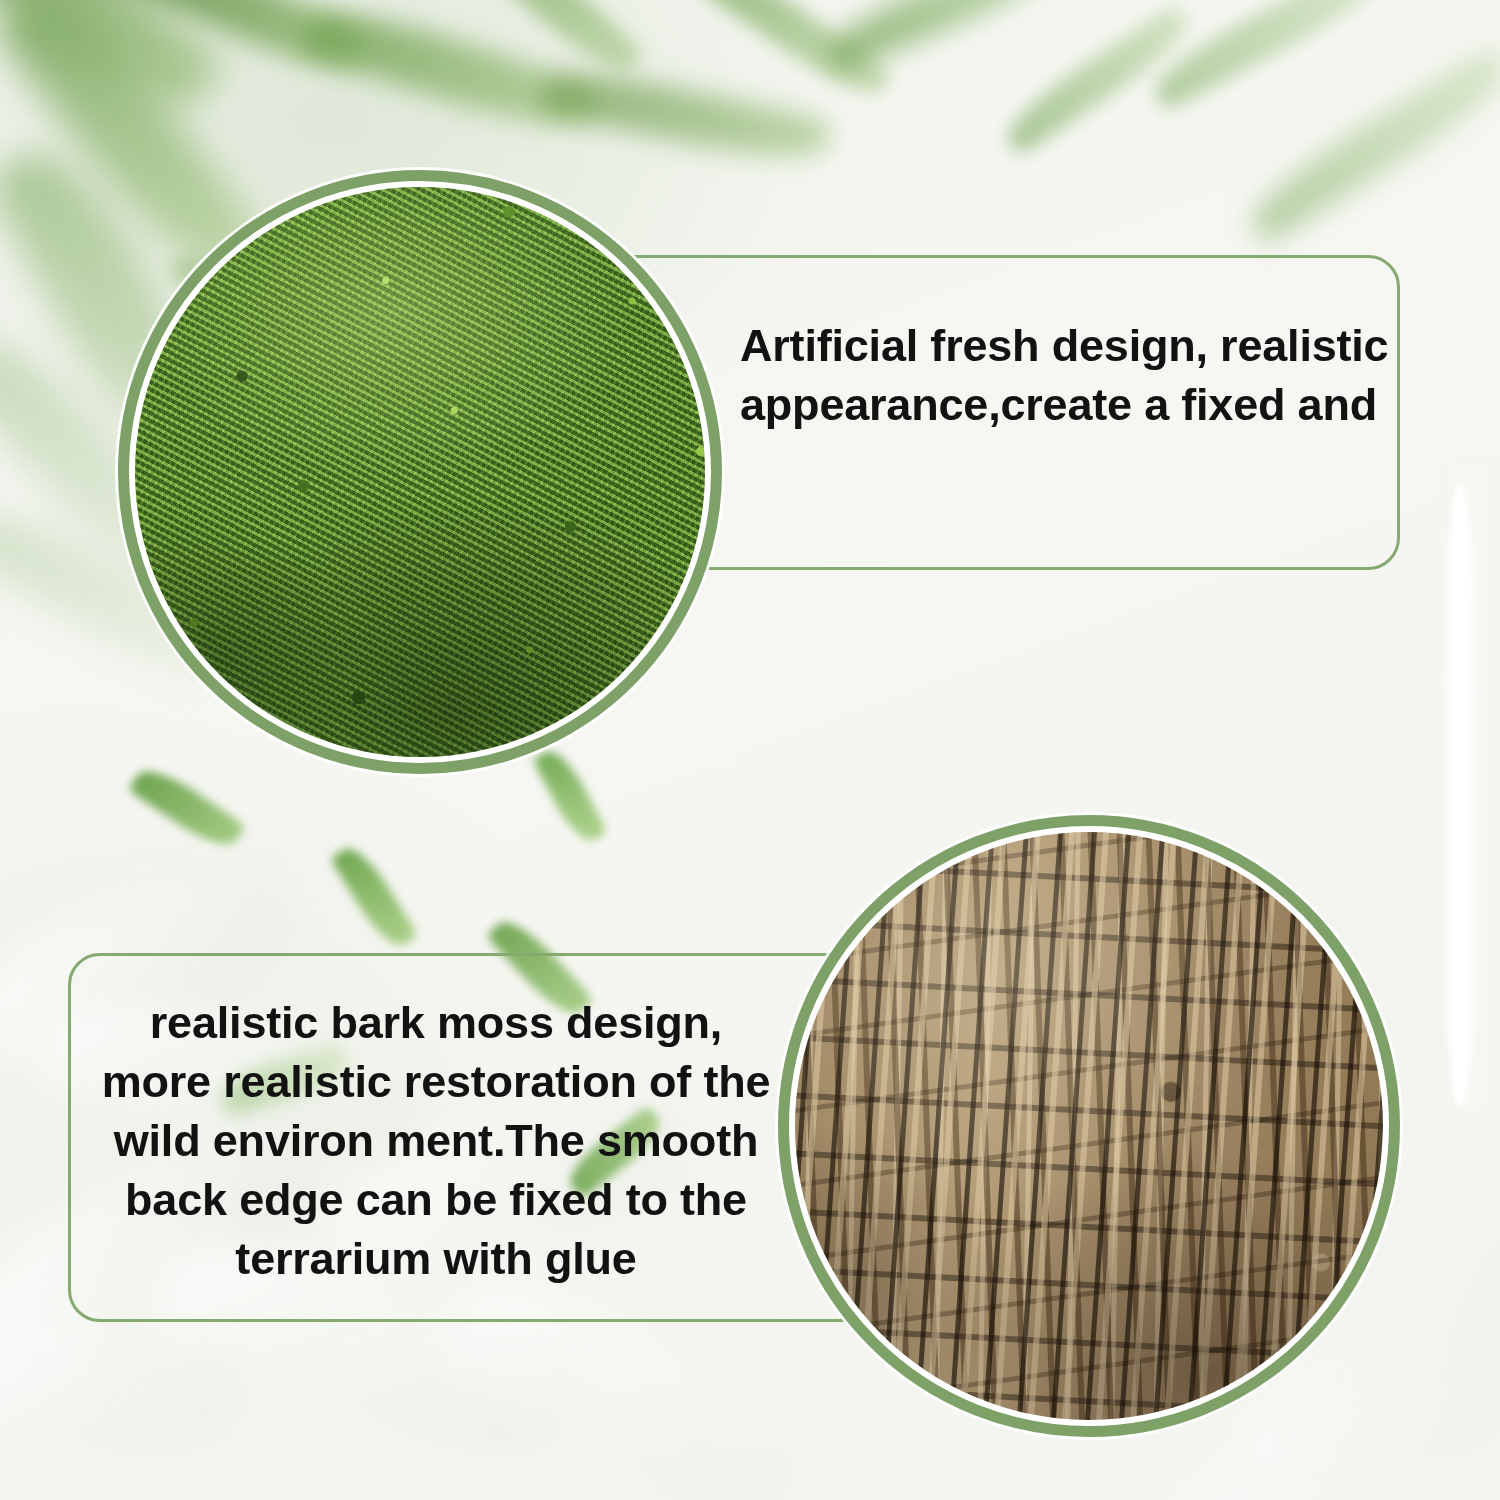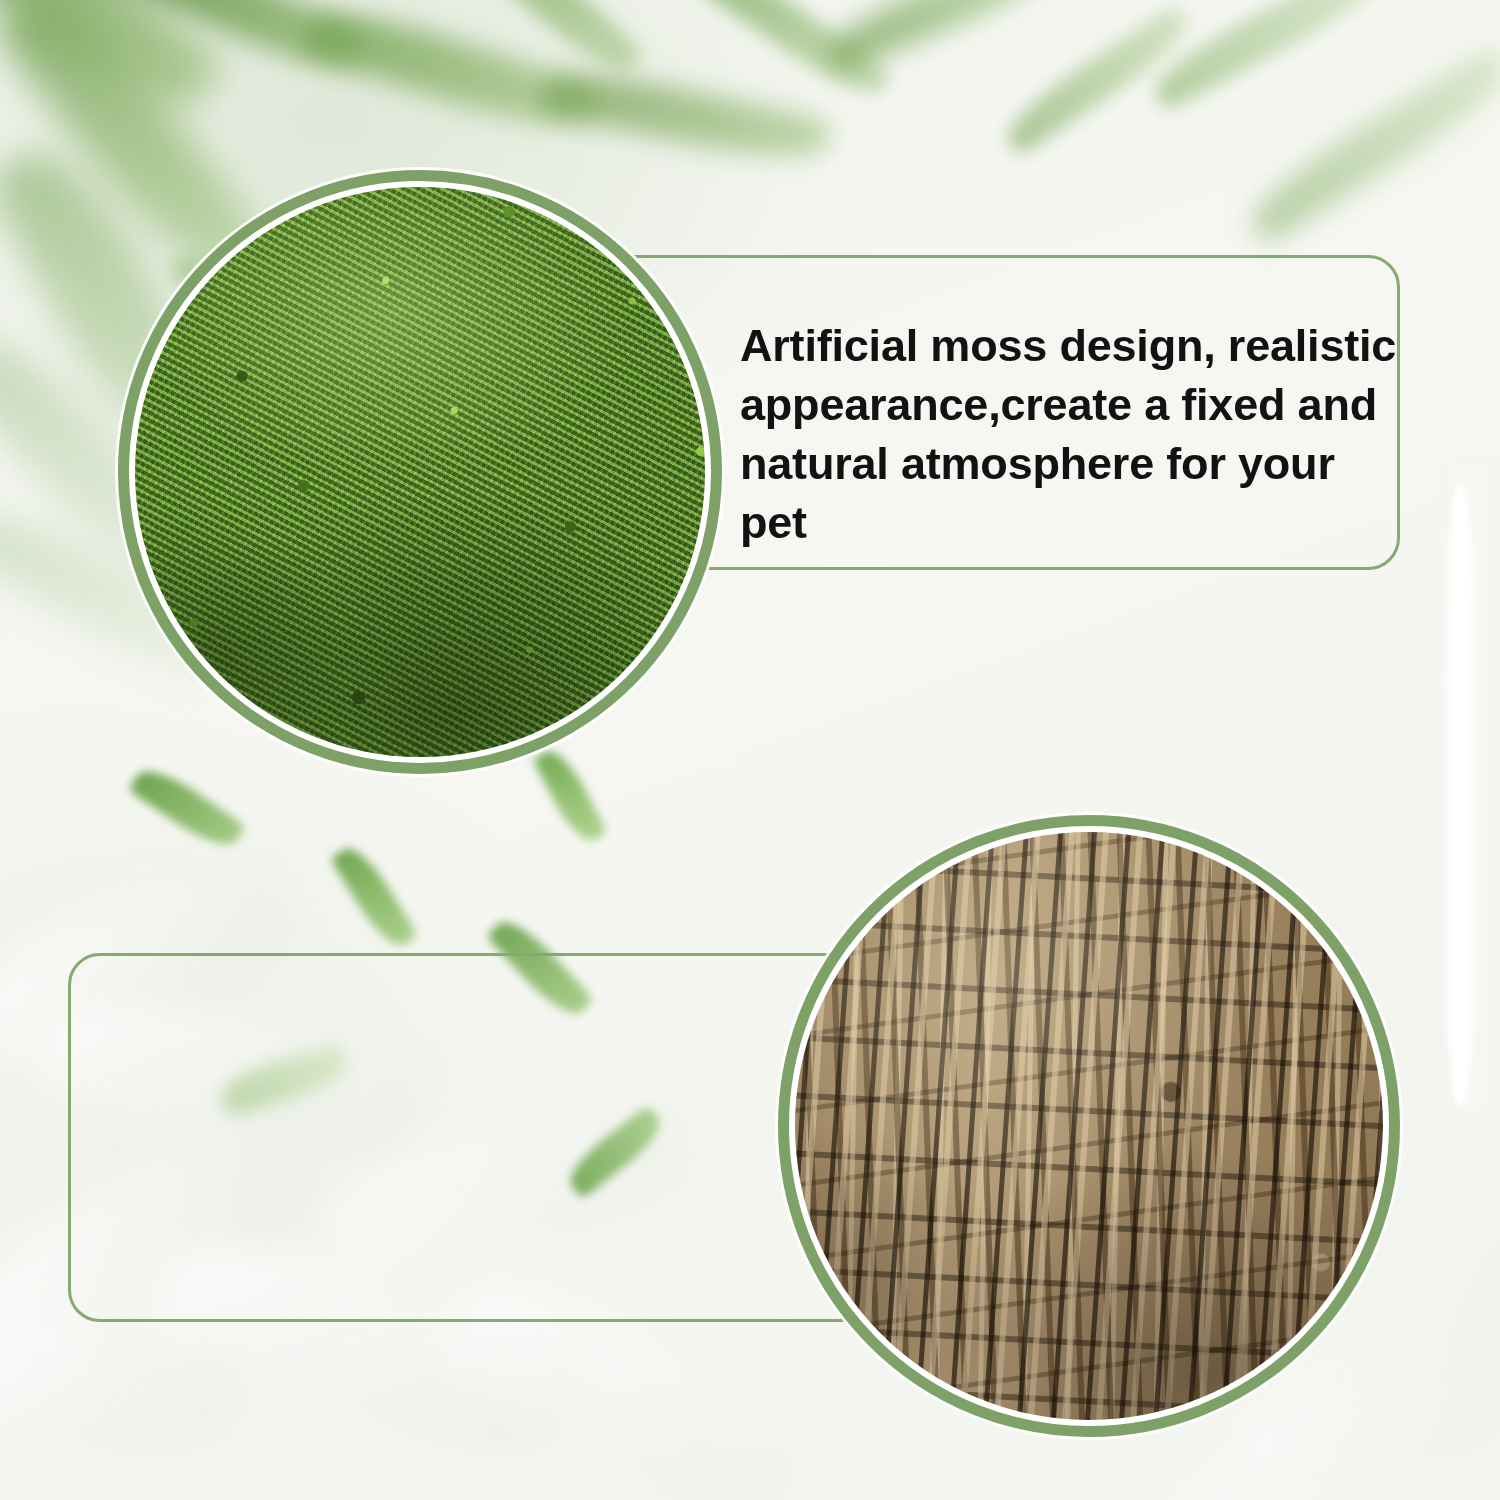--- a/index.html
+++ b/index.html
@@ -248,28 +248,34 @@
   <div class="callout" style="left:300px; top:255px; width:1100px; height:315px;"></div>
 
   <div class="circle-wrap" style="left:118px; top:170px; width:604px; height:604px;">
     <div class="circle-inner">
       <div class="moss"></div>
       <div class="moss-shade"></div>
     </div>
   </div>
 
   <div id="top-text" class="callout-text">
-    <div>Artificial moss design, realistic</div>
+    <div>Artificial fresh design, realistic</div>
     <div>appearance,create a fixed and</div>
-    <div>natural atmosphere for your pet</div>
   </div>
 
   <div class="callout" style="left:68px; top:953px; width:1090px; height:369px;"></div>
 
   <div class="circle-wrap" style="left:778px; top:815px; width:622px; height:622px;">
     <div class="circle-inner">
       <div class="bark"></div>
       <div class="bark-shade"></div>
     </div>
   </div>
 
+  <div id="bottom-text" class="callout-text">
+    <div>realistic bark moss design,</div>
+    <div>more realistic restoration of the</div>
+    <div>wild environ ment.The smooth</div>
+    <div>back edge can be fixed to the</div>
+    <div>terrarium with glue</div>
+  </div>
 
 </div>
 
 </body></html>

